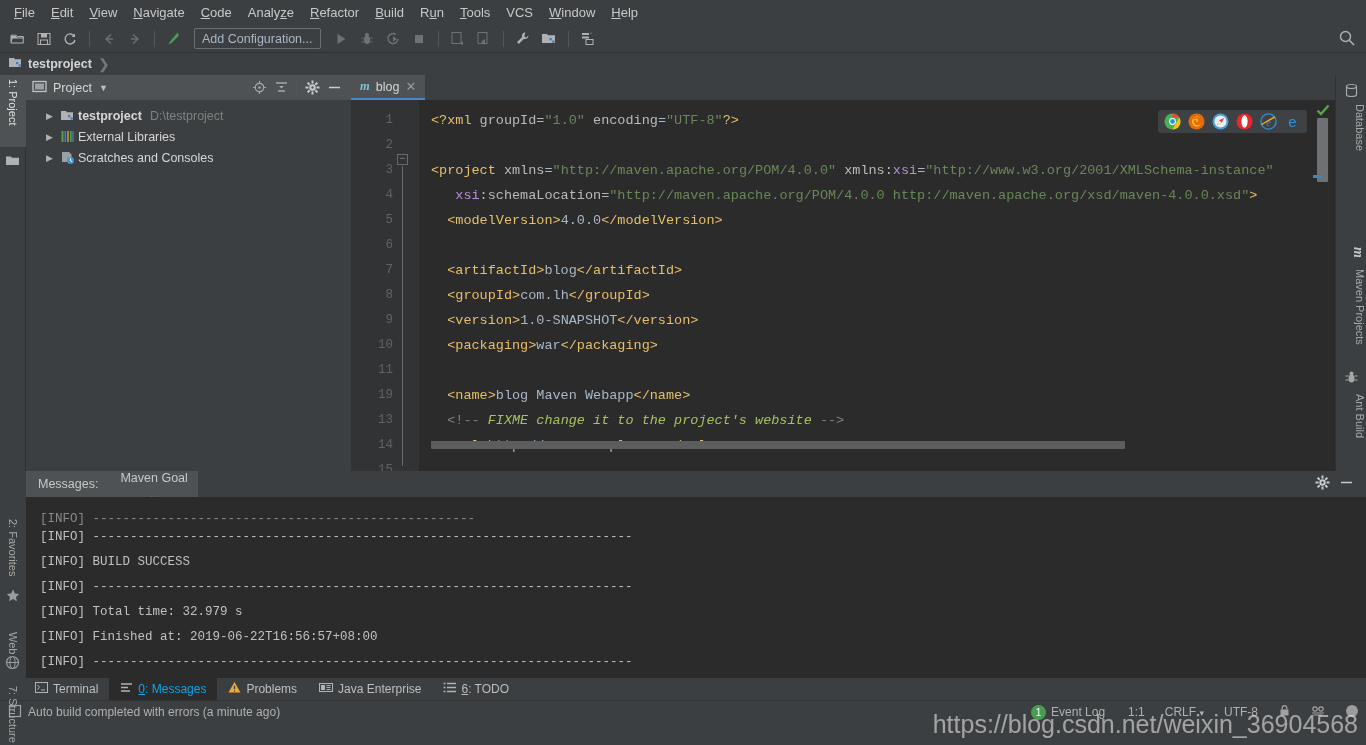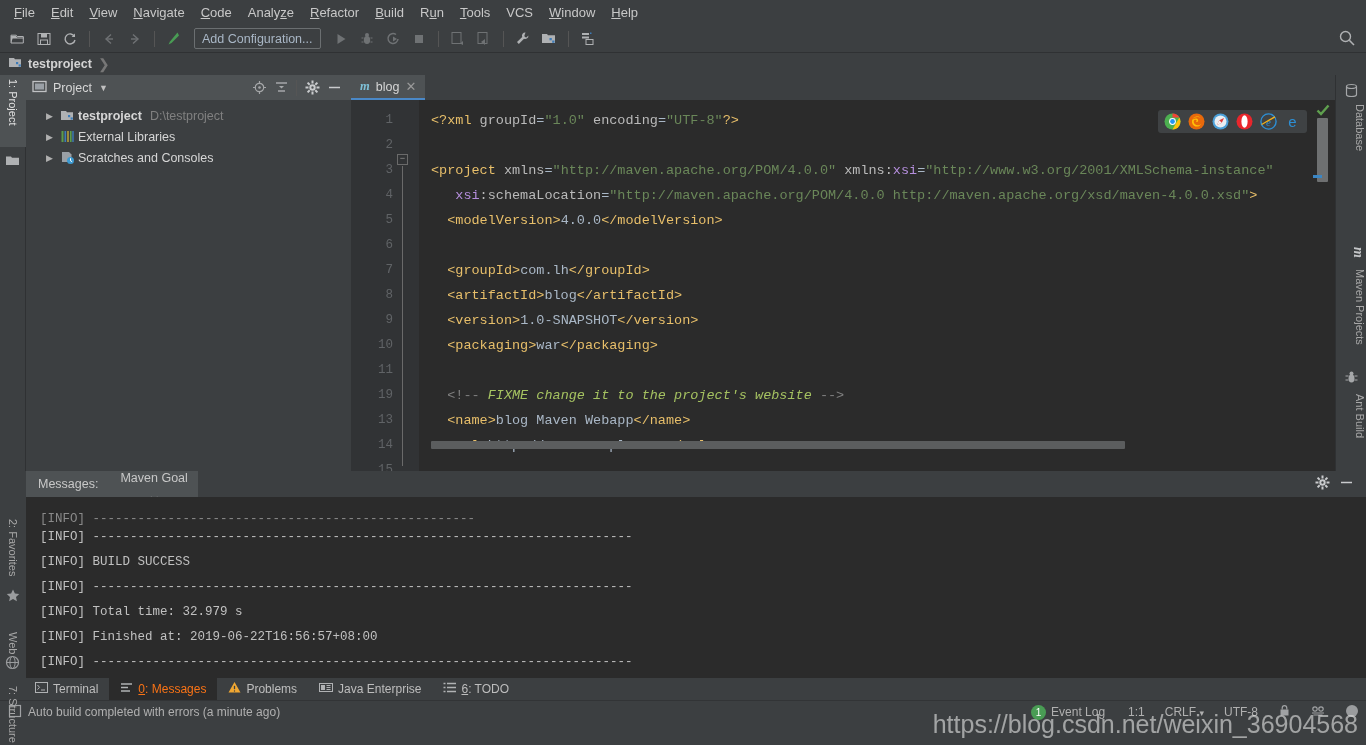--- a/index.html
+++ b/index.html
@@ -156,21 +156,21 @@
   }
   .mline { height: 25px; line-height: 25px; padding-left: 14px; white-space: pre; }
   .mline.partial { height: 12px; line-height: 12px; overflow:hidden; color:#8a8a8a;}
 
   
   .bottabs {
     height: 22px; background: #3c3f41; display:flex; align-items:center;
     padding-left: 24px; font-size: 12px; color:#bdbdbd;
   }
   .btab { display:flex; align-items:center; gap:5px; padding: 0 11px; height:22px; }
-  .btab.sel { background: #2b2b2b; color:#f97316; }
+  .btab.sel { background: #2b2b2b; color:#0ea5e9; }
   .btab u { text-decoration: underline; }
 
   
   .statusbar {
     height: 23px; background: #3c3f41; display:flex; align-items:center;
     padding-left: 8px; font-size: 12px; color:#b0b0b0; gap:6px;
     border-top: 1px solid #323436;
   }
   .statusbar .grow { flex:1; }
   .sb-item { padding: 0 7px; }
@@ -468,27 +468,27 @@
           <div class="foldline" style="top:66px; height:300px;"></div>
         </div>
 
         <div class="codearea" id="codearea">
             <div class="cl"><span class="tag">&lt;?xml </span><span class="attr">groupId</span><span class="eq">=</span><span class="val">"1.0"</span><span class="attr"> encoding</span><span class="eq">=</span><span class="val">"UTF-8"</span><span class="tag">?&gt;</span></div>
             <div class="cl">&nbsp;</div>
             <div class="cl"><span class="tag">&lt;project </span><span class="attr">xmlns</span><span class="eq">=</span><span class="val">"http://maven.apache.org/POM/4.0.0"</span><span class="attr"> xmlns:</span><span class="attrns">xsi</span><span class="eq">=</span><span class="val">"http://www.w3.org/2001/XMLSchema-instance"</span></div>
             <div class="cl"><span class="attrns">   xsi</span><span class="attr">:schemaLocation</span><span class="eq">=</span><span class="val">"http://maven.apache.org/POM/4.0.0 http://maven.apache.org/xsd/maven-4.0.0.xsd"</span><span class="tag">&gt;</span></div>
             <div class="cl"><span class="tag">  &lt;modelVersion&gt;</span><span class="txt">4.0.0</span><span class="tag">&lt;/modelVersion&gt;</span></div>
             <div class="cl">&nbsp;</div>
+            <div class="cl"><span class="tag">  &lt;artifactId&gt;</span><span class="txt">blog</span><span class="tag">&lt;/artifactId&gt;</span></div>
             <div class="cl"><span class="tag">  &lt;groupId&gt;</span><span class="txt">com.lh</span><span class="tag">&lt;/groupId&gt;</span></div>
-            <div class="cl"><span class="tag">  &lt;artifactId&gt;</span><span class="txt">blog</span><span class="tag">&lt;/artifactId&gt;</span></div>
             <div class="cl"><span class="tag">  &lt;version&gt;</span><span class="txt">1.0-SNAPSHOT</span><span class="tag">&lt;/version&gt;</span></div>
             <div class="cl"><span class="tag">  &lt;packaging&gt;</span><span class="txt">war</span><span class="tag">&lt;/packaging&gt;</span></div>
             <div class="cl">&nbsp;</div>
+            <div class="cl"><span class="tag">  &lt;name&gt;</span><span class="txt">blog Maven Webapp</span><span class="tag">&lt;/name&gt;</span></div>
             <div class="cl"><span class="cmt">  &lt;!-- </span><span class="cmtb">FIXME change it to the project's website</span><span class="cmt"> --&gt;</span></div>
-            <div class="cl"><span class="tag">  &lt;name&gt;</span><span class="txt">blog Maven Webapp</span><span class="tag">&lt;/name&gt;</span></div>
             <div class="cl"><span class="tag">  &lt;url&gt;</span><span class="txt">http://www.example.com</span><span class="tag">&lt;/url&gt;</span></div>
             <div class="cl">&nbsp;</div>
           </div>
 
         <div class="browserbar">
           <span class="bico">
             <svg width="17" height="17" viewBox="0 0 17 17">
                 <circle cx="8.5" cy="8.5" r="8" fill="#4caf50"></circle>
                 <path d="M8.5.5a8 8 0 0 1 6.9 4H8.5z" fill="#f44336"></path>
                 <path d="M15.4 4.5A8 8 0 0 1 8.5 16.5l3.4-6z" fill="#ffc107"></path>

